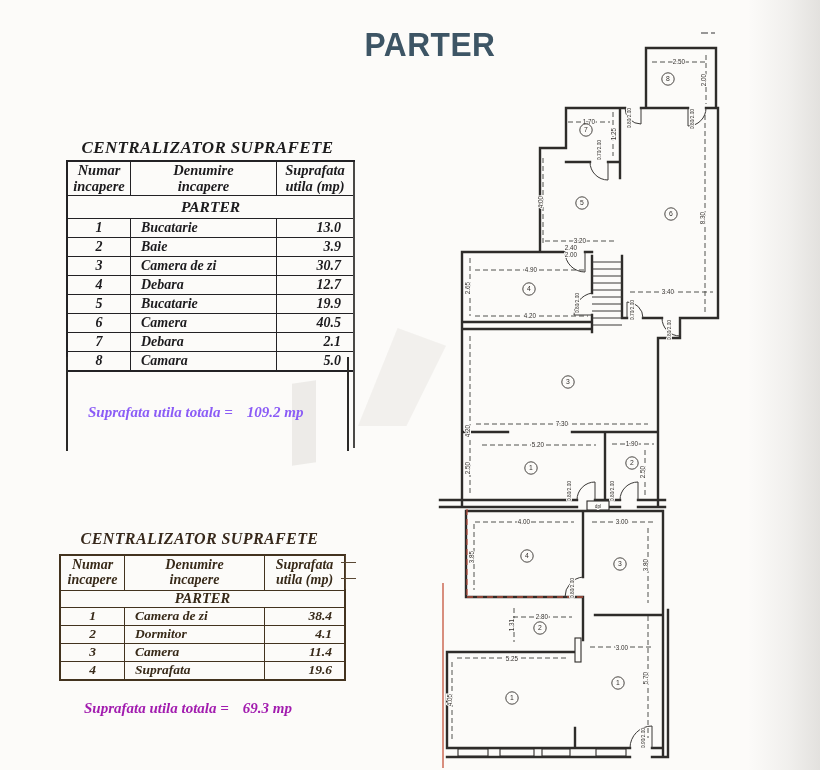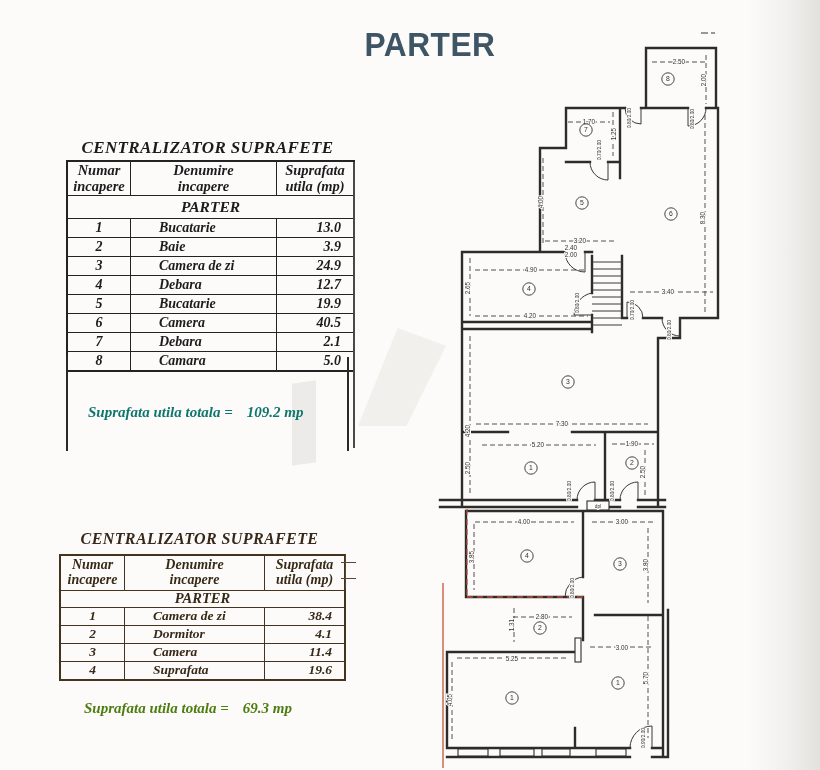--- a/index.html
+++ b/index.html
@@ -27,27 +27,27 @@
   table.sched th{white-space:pre-line;vertical-align:middle;}
   .t1 table.sched{left:66px;top:160px;width:283px;border:2.2px solid #232225;color:#1c1b1e;}
   .t1 table.sched th,.t1 table.sched td{border-color:#232225;}
   .t1 th{font-size:14.5px;height:33px;}
   .t1 td{font-size:14px;height:18px;}
   .t2 table.sched{left:59px;top:554px;width:281px;border:2.2px solid #43331f;color:#382a19;}
   .t2 table.sched th,.t2 table.sched td{border-color:#43331f;}
   .t2 th{font-size:14px;height:34px;}
   .t2 td{font-size:13.5px;height:17px;}
   table.sched td:first-child{text-align:center;}
-  table.sched td:nth-child(2){text-align:left;padding-left:28px;}
+  table.sched td:nth-child(2){text-align:left;padding-left:10px;}
   table.sched td:last-child{text-align:right;padding-right:12px;}
   tr.section td{text-align:center !important;font-size:15.5px;padding:0 !important;}
   .t2 tr.section td{font-size:14.5px;}
   .tbl-total{position:absolute;font-weight:bold;font-style:italic;white-space:nowrap;}
-  .t1 .tbl-total{left:88px;top:404px;font-size:15px;color:#0f766e;}
-  .t2 .tbl-total{left:84px;top:700px;font-size:15px;color:#4d7c0f;}
+  .t1 .tbl-total{left:88px;top:404px;font-size:15px;color:#8b5cf6;}
+  .t2 .tbl-total{left:84px;top:700px;font-size:15px;color:#a21caf;}
   .tbl-total .val{margin-left:14px;}
   
   .vline,.hline{position:absolute;background:#2a2928;}
   .v1a{left:66px;top:357px;width:2px;height:94px;}
   .v1b{left:347px;top:357px;width:2px;height:94px;}
   .v1c{left:353px;top:162px;width:1.5px;height:286px;background:#4a4947;}
   .v2a{left:345px;top:555px;width:1.4px;height:34px;background:#5a4834;}
   .h2a{left:341px;top:562px;width:15px;height:1.4px;background:#5a4834;}
   .h2b{left:341px;top:578px;width:15px;height:1.4px;background:#5a4834;}
   
@@ -100,21 +100,21 @@
             <td>13.0</td>
           </tr>
           <tr>
             <td>2</td>
             <td>Baie</td>
             <td>3.9</td>
           </tr>
           <tr>
             <td>3</td>
             <td>Camera de zi</td>
-            <td>24.9</td>
+            <td>30.7</td>
           </tr>
           <tr>
             <td>4</td>
             <td>Debara</td>
             <td>12.7</td>
           </tr>
           <tr>
             <td>5</td>
             <td>Bucatarie</td>
             <td>19.9</td>

